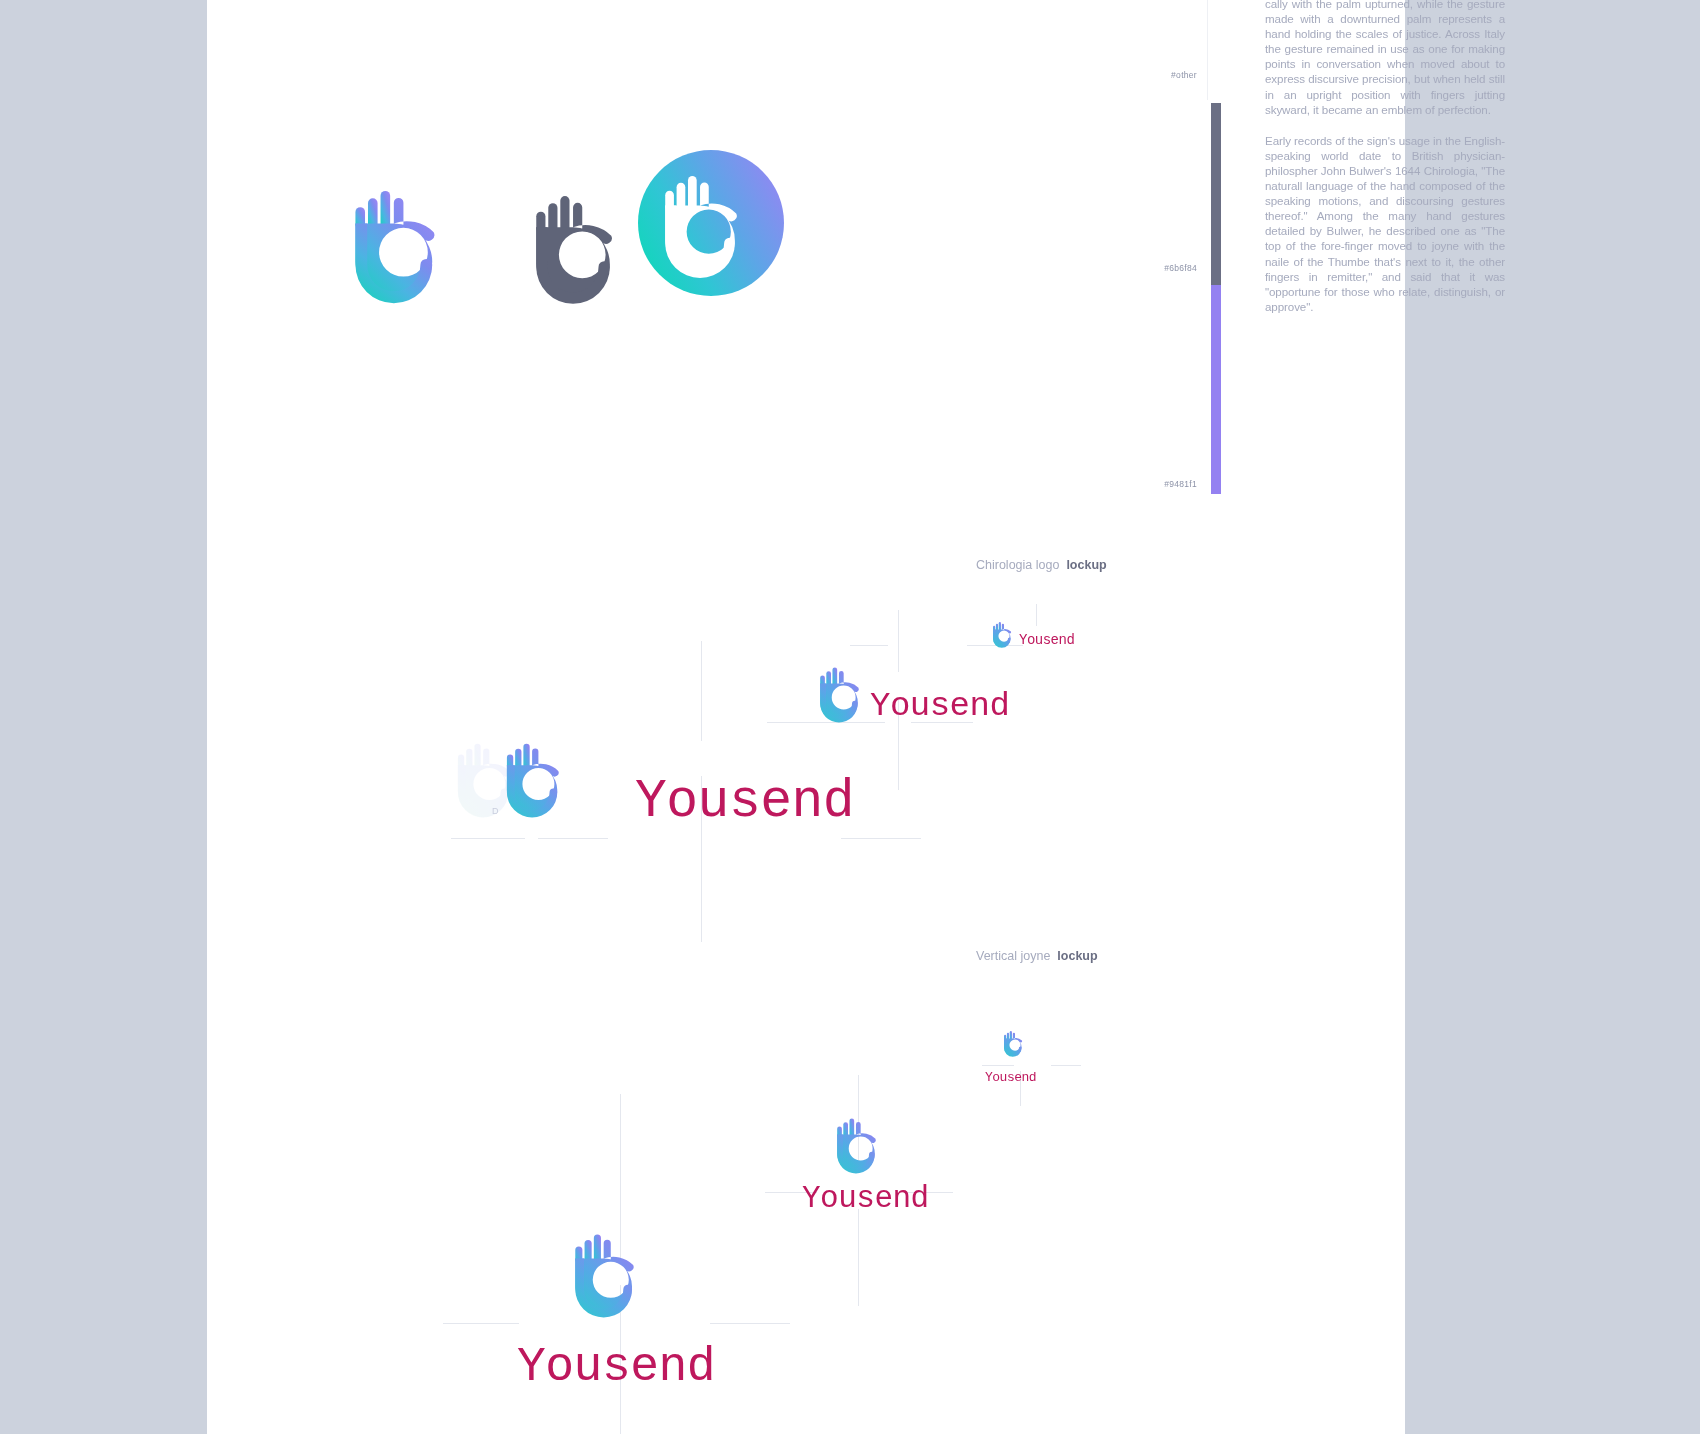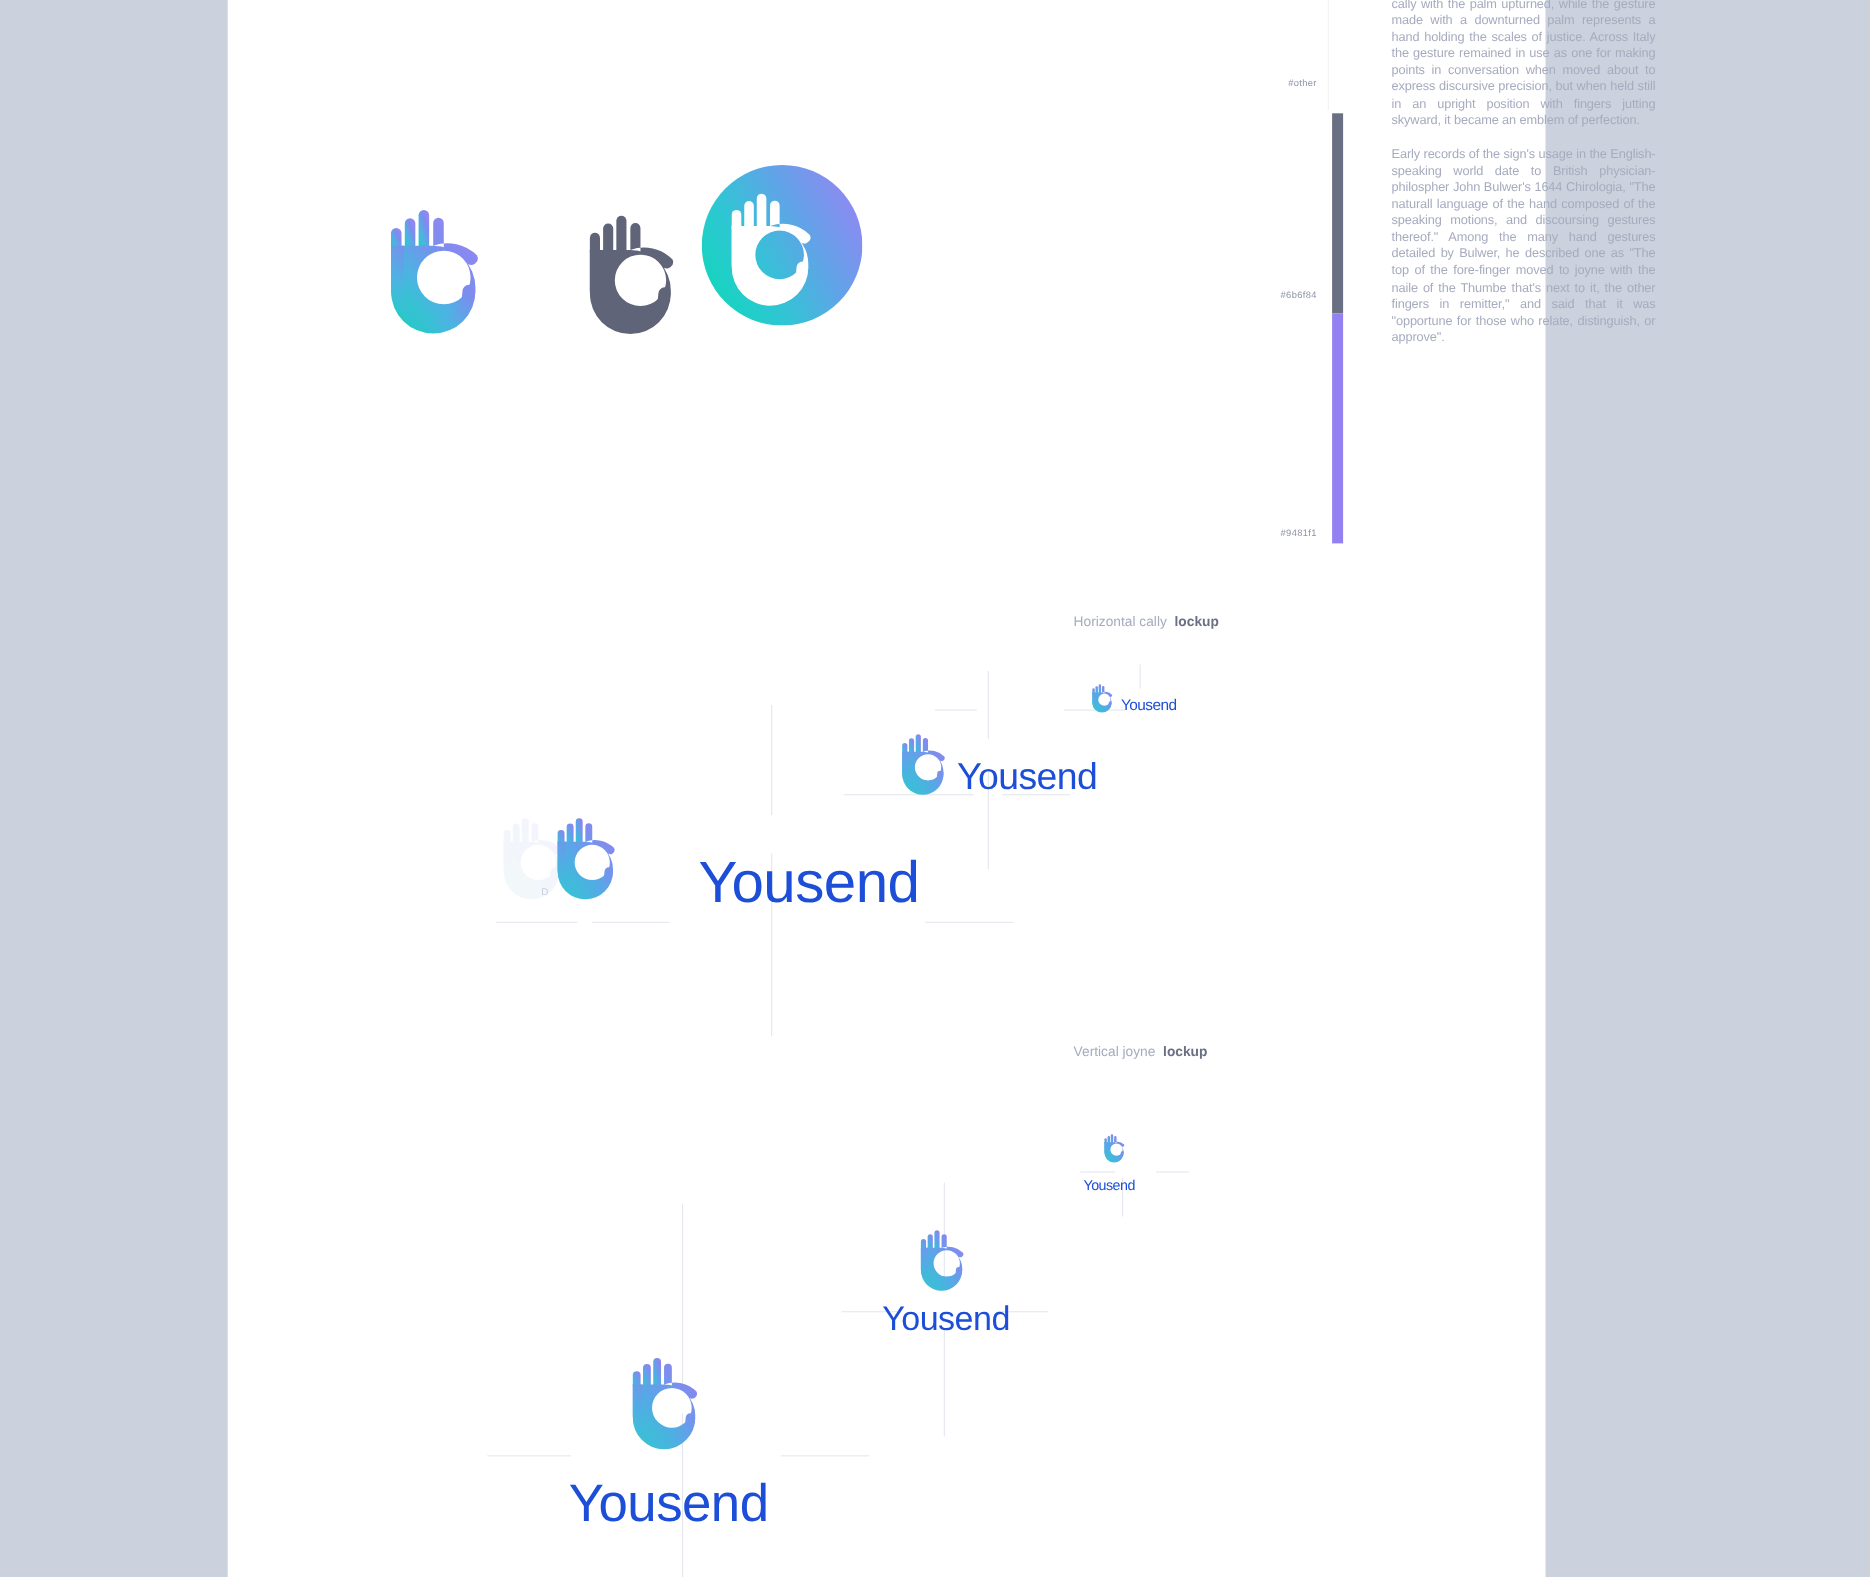--- a/index.html
+++ b/index.html
@@ -85,22 +85,22 @@
   }
   .section-caption .strong {
     color: #6b6f84;
     font-weight: bold;
     margin-left: 7px;
   }
 
   
   .wordmark {
     position: absolute;
-    color: #1d4ed8;
-    font-family: Liberation Sans, sans-serif;
+    color: #be185d;
+    font-family: Liberation Mono, monospace;
     font-weight: 400;
     white-space: nowrap;
     letter-spacing: -0.5px;
   }
   .ghost-d {
     position: absolute;
     font-size: 9px;
     color: #c9cede;
     font-family: "Liberation Sans", sans-serif;
   }
@@ -230,21 +230,21 @@
     <div class="swatch-label" style="left:925px; top:479px; width:65px;">#9481f1</div>
 
     <div class="guide-v" style="left:1000px; top:0; height:100px; background:#eef0f4;"></div>
 
     <div class="copy-block">
       <p class="copy-p">cally with the palm upturned, while the gesture made with a downturned palm represents a hand holding the scales of justice. Across Italy the gesture remained in use as one for making points in conversation when moved about to express discursive precision, but when held still in an upright position with fingers jutting skyward, it became an emblem of perfection.</p>
       <p class="copy-p">Early records of the sign's usage in the English-speaking world date to British physician-philospher John Bulwer's 1644 Chirologia, "The naturall language of the hand composed of the speaking motions, and discoursing gestures thereof." Among the many hand gestures detailed by Bulwer, he described one as "The top of the fore-finger moved to joyne with the naile of the Thumbe that's next to it, the other fingers in remitter," and said that it was "opportune for those who relate, distinguish, or approve".</p>
     </div>
 
     <div class="section-caption" style="left:769px; top:558px;">
-      <span>Horizontal cally</span><span class="strong">lockup</span>
+      <span>Chirologia logo</span><span class="strong">lockup</span>
     </div>
 
     <div class="guide-v" style="left:494px; top:641px; height:100px;"></div>
     <div class="guide-v" style="left:494px; top:776px; height:166px;"></div>
     <div class="guide-v" style="left:691px; top:610px; height:62px;"></div>
     <div class="guide-v" style="left:691px; top:700px; height:90px;"></div>
     <div class="guide-v" style="left:829px; top:604px; height:22px;"></div>
     <div class="guide-h" style="left:560px; top:722px; width:118px;"></div>
     <div class="guide-h" style="left:704px; top:722px; width:62px;"></div>
     <div class="guide-h" style="left:643px; top:645px; width:38px;"></div>

